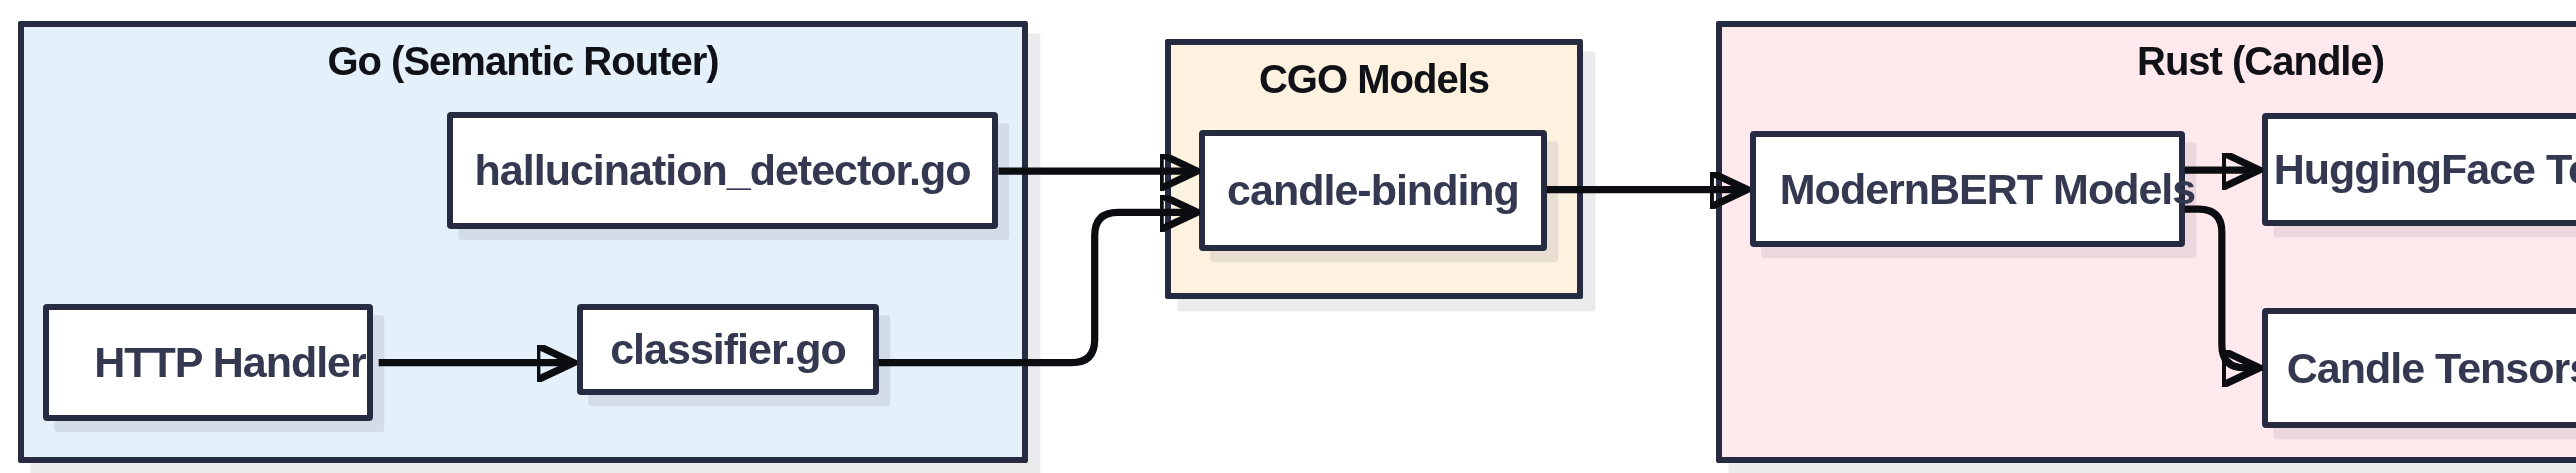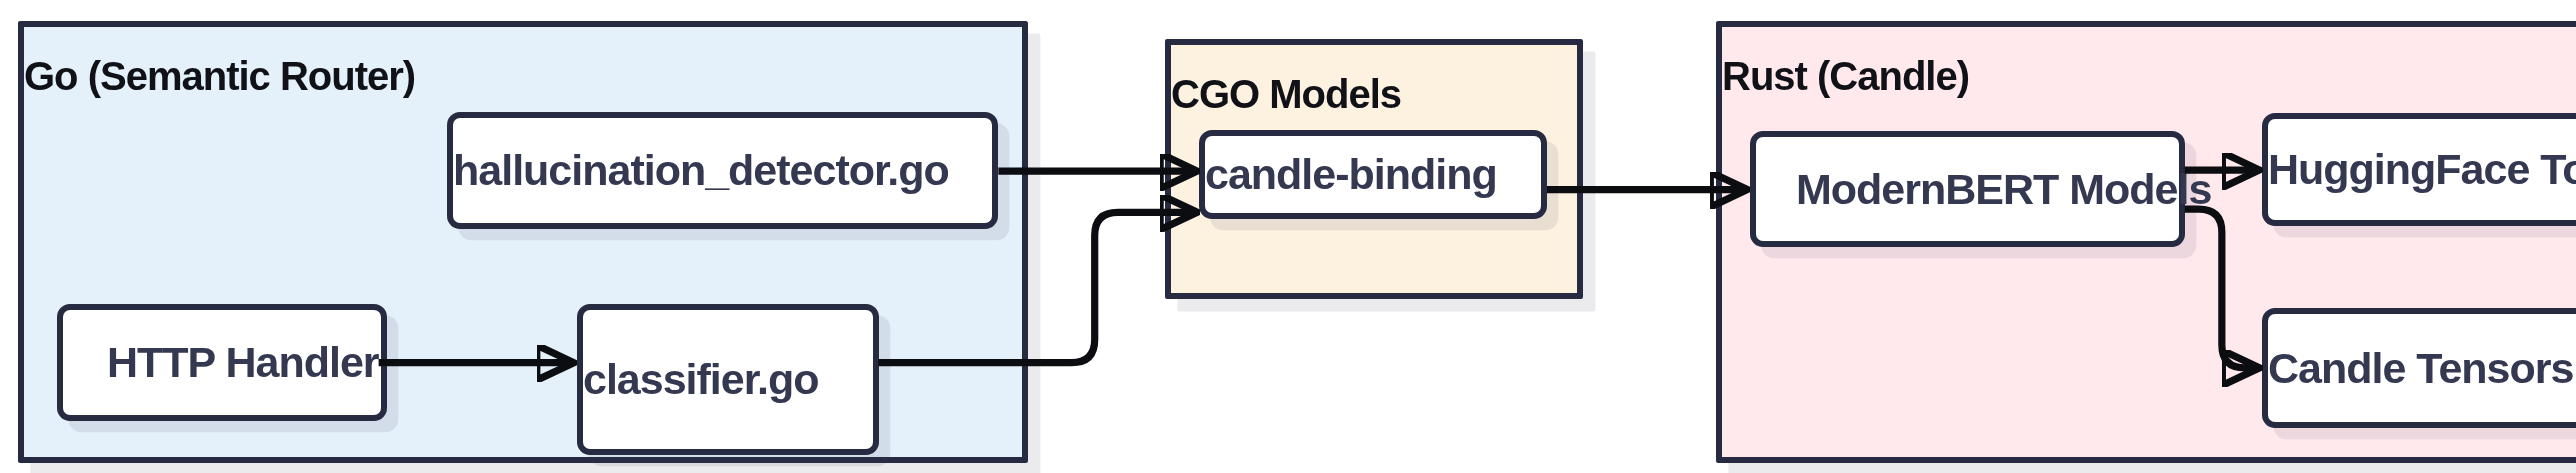--- a/index.html
+++ b/index.html
@@ -14,39 +14,40 @@
     position:absolute;
     box-sizing:border-box;
     border:6.2px solid #272b41;
     border-radius:2.1px;
     box-shadow:12.4px 12.4px 0 rgba(58,62,88,0.10);
   }
   .container-go{left:18px;top:20.6px;width:1010px;height:442px;background:#e4f0fa;}
   .container-cgo{left:1165px;top:39px;width:418px;height:260px;background:#fdf1e0;}
   .container-rust{left:1716px;top:20.6px;width:1089px;height:442px;background:#ffe9ec;}
   .ctitle{
-    position:absolute;left:0;top:26px;width:100%;
+    position:absolute;left:0;top:11px;width:100%;
+    text-align:center;
     font-size:40px;font-weight:600;letter-spacing:-1px;
     color:#101218;line-height:1.15;
   }
   .node{
     position:absolute;
     box-sizing:border-box;
     background:#ffffff;
     border:6.7px solid #272b41;
-    border-radius:13px;
+    border-radius:4px;
     box-shadow:11.3px 11.3px 0 rgba(58,62,88,0.10);
-    display:flex;align-items:center;justify-content:flex-start;
+    display:flex;align-items:center;justify-content:center;
     font-size:43px;font-weight:600;letter-spacing:-1px;
     color:#343850;white-space:nowrap;
   }
-  .node-http{left:57px;top:304px;width:330px;height:117px;padding-left:44px;}
-  .node-classifier{left:577px;top:304px;width:302px;height:151px;}
+  .node-http{left:43px;top:304px;width:330px;height:117px;padding-left:44px;}
+  .node-classifier{left:577px;top:304px;width:302px;height:91px;}
   .node-halluc{left:447px;top:112px;width:551px;height:117px;}
-  .node-binding{left:1199px;top:130px;width:348px;height:89px;}
+  .node-binding{left:1199px;top:130px;width:348px;height:121px;}
   .node-modernbert{left:1750px;top:131px;width:435px;height:116px;padding-left:40px;}
   .node-tokenizers{left:2262px;top:113px;width:507px;height:113px;}
   .node-tensors{left:2262px;top:308px;width:355px;height:120px;}
   .edges{
     position:absolute;left:0;top:0;width:2822px;height:474px;
     pointer-events:none;
   }
   .edges path{
     fill:none;
     stroke:#0c0d11;

